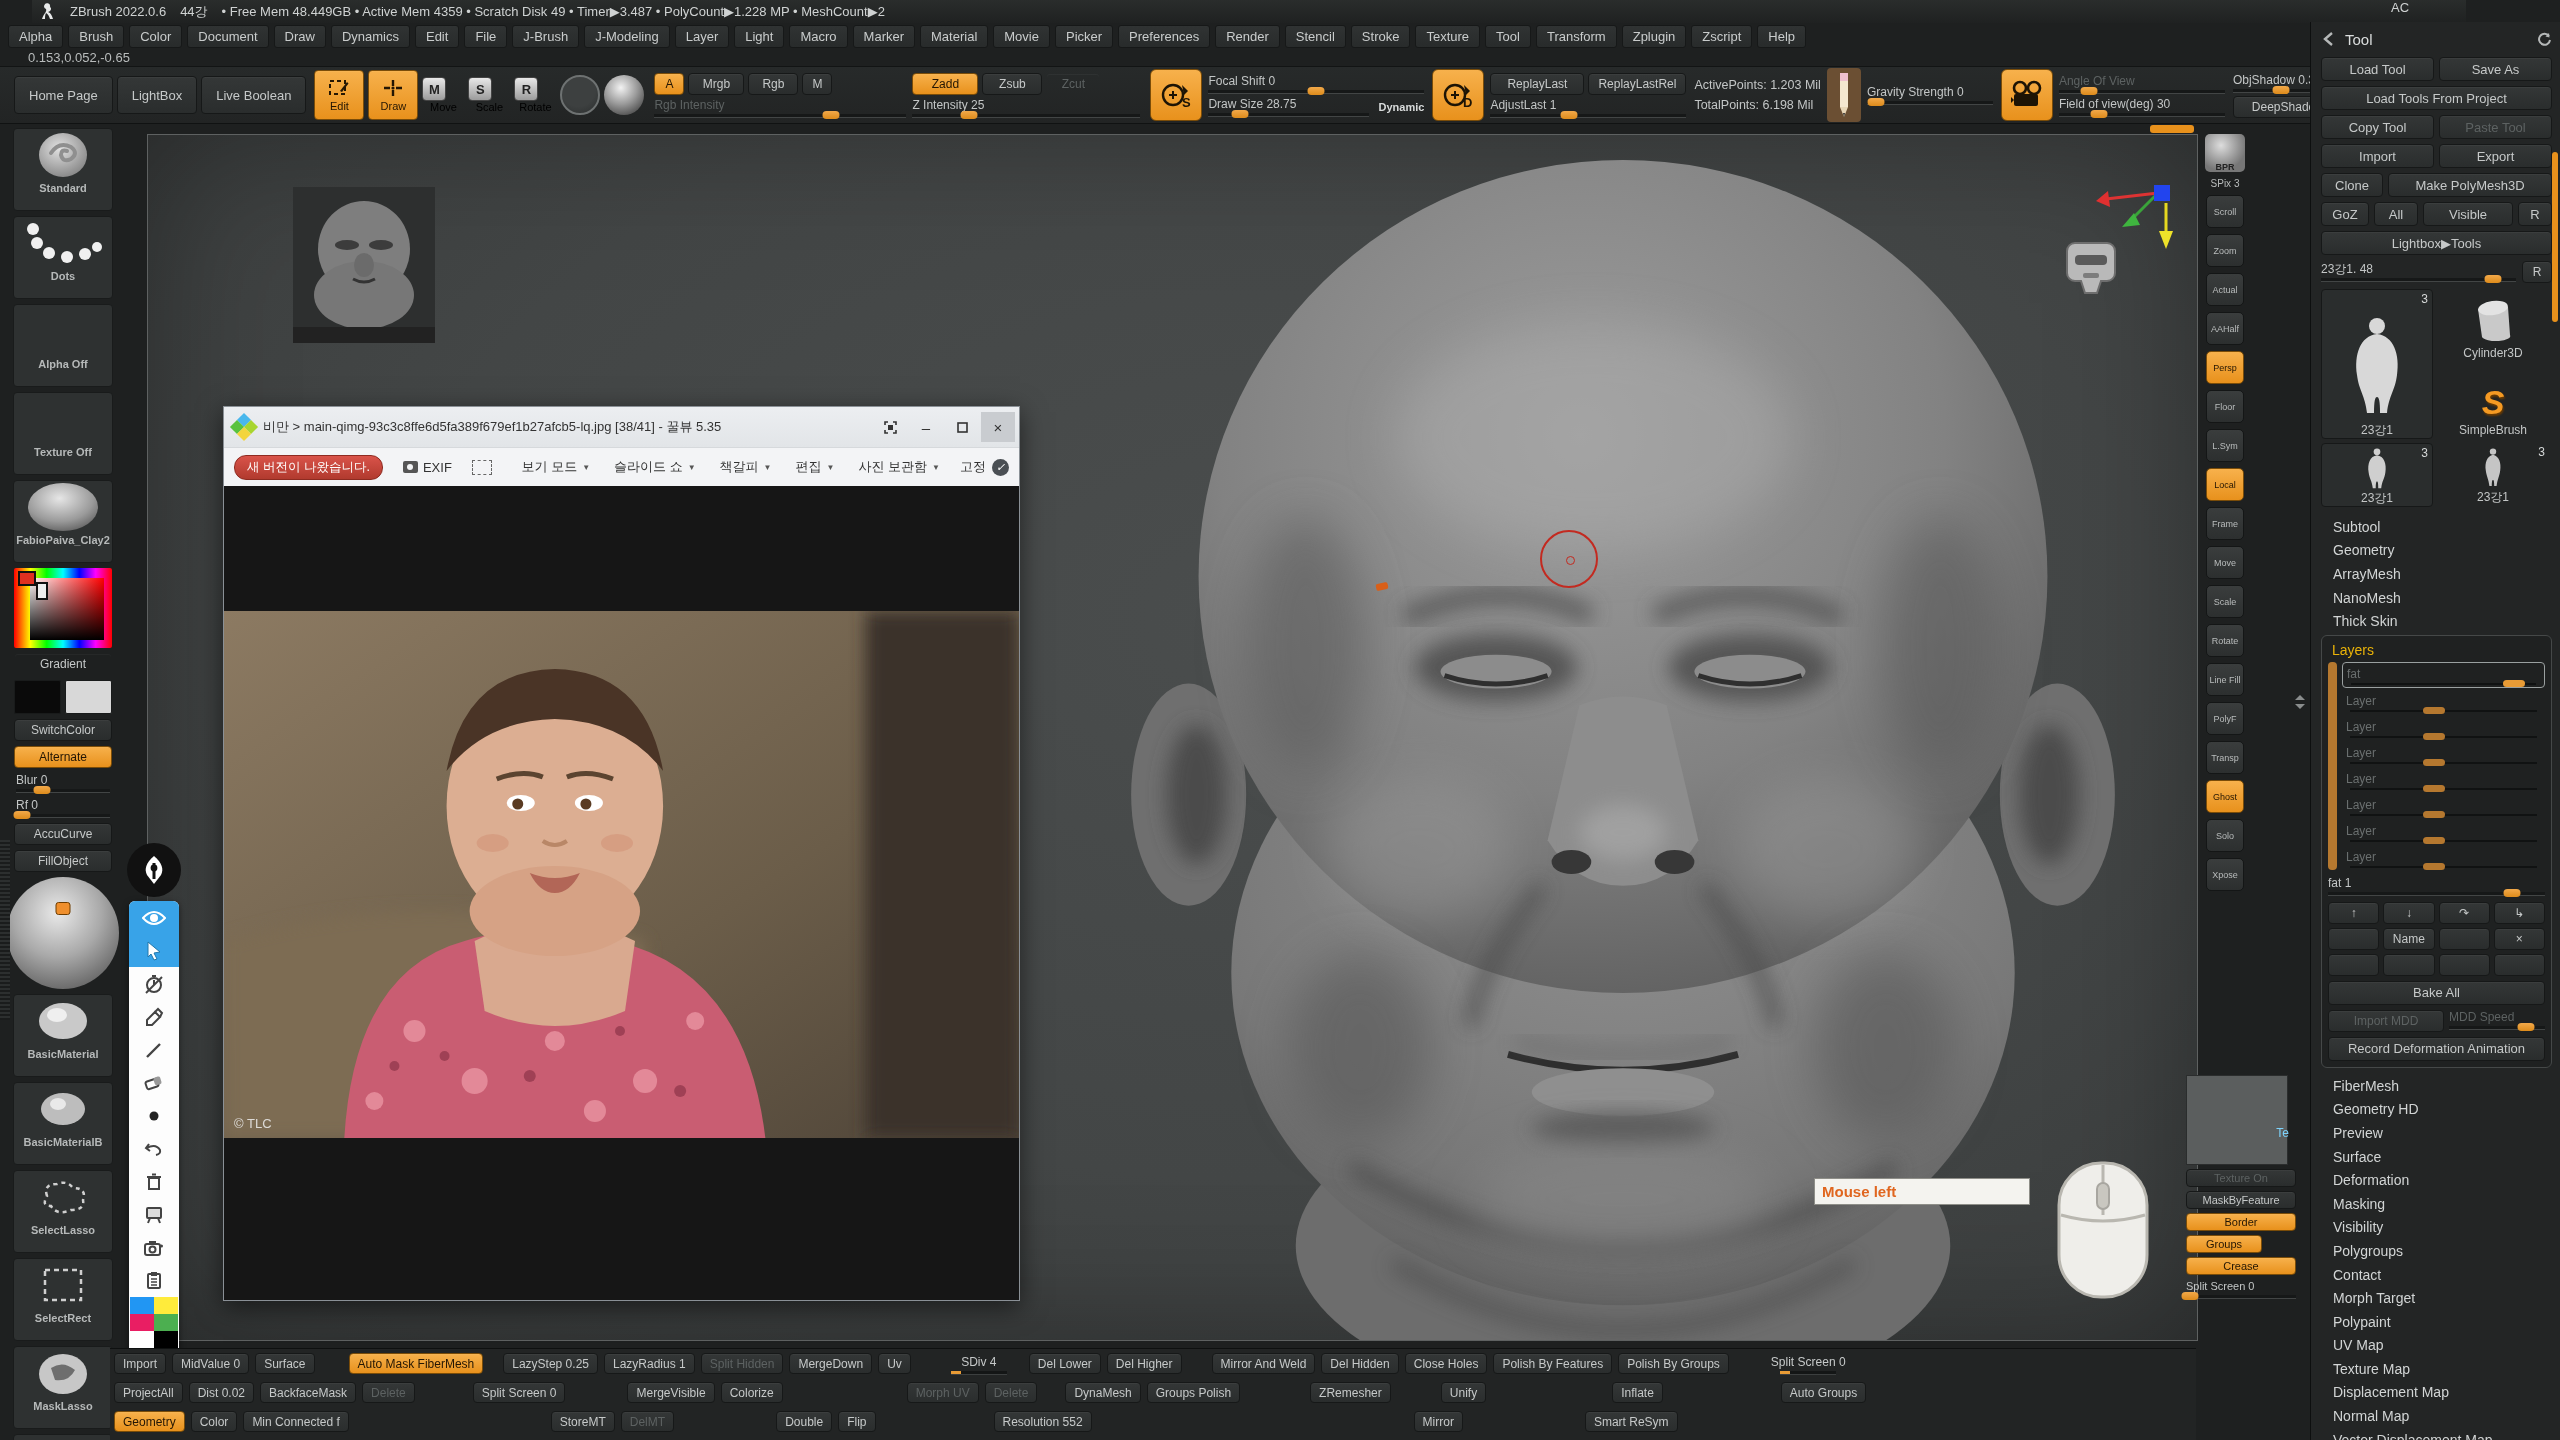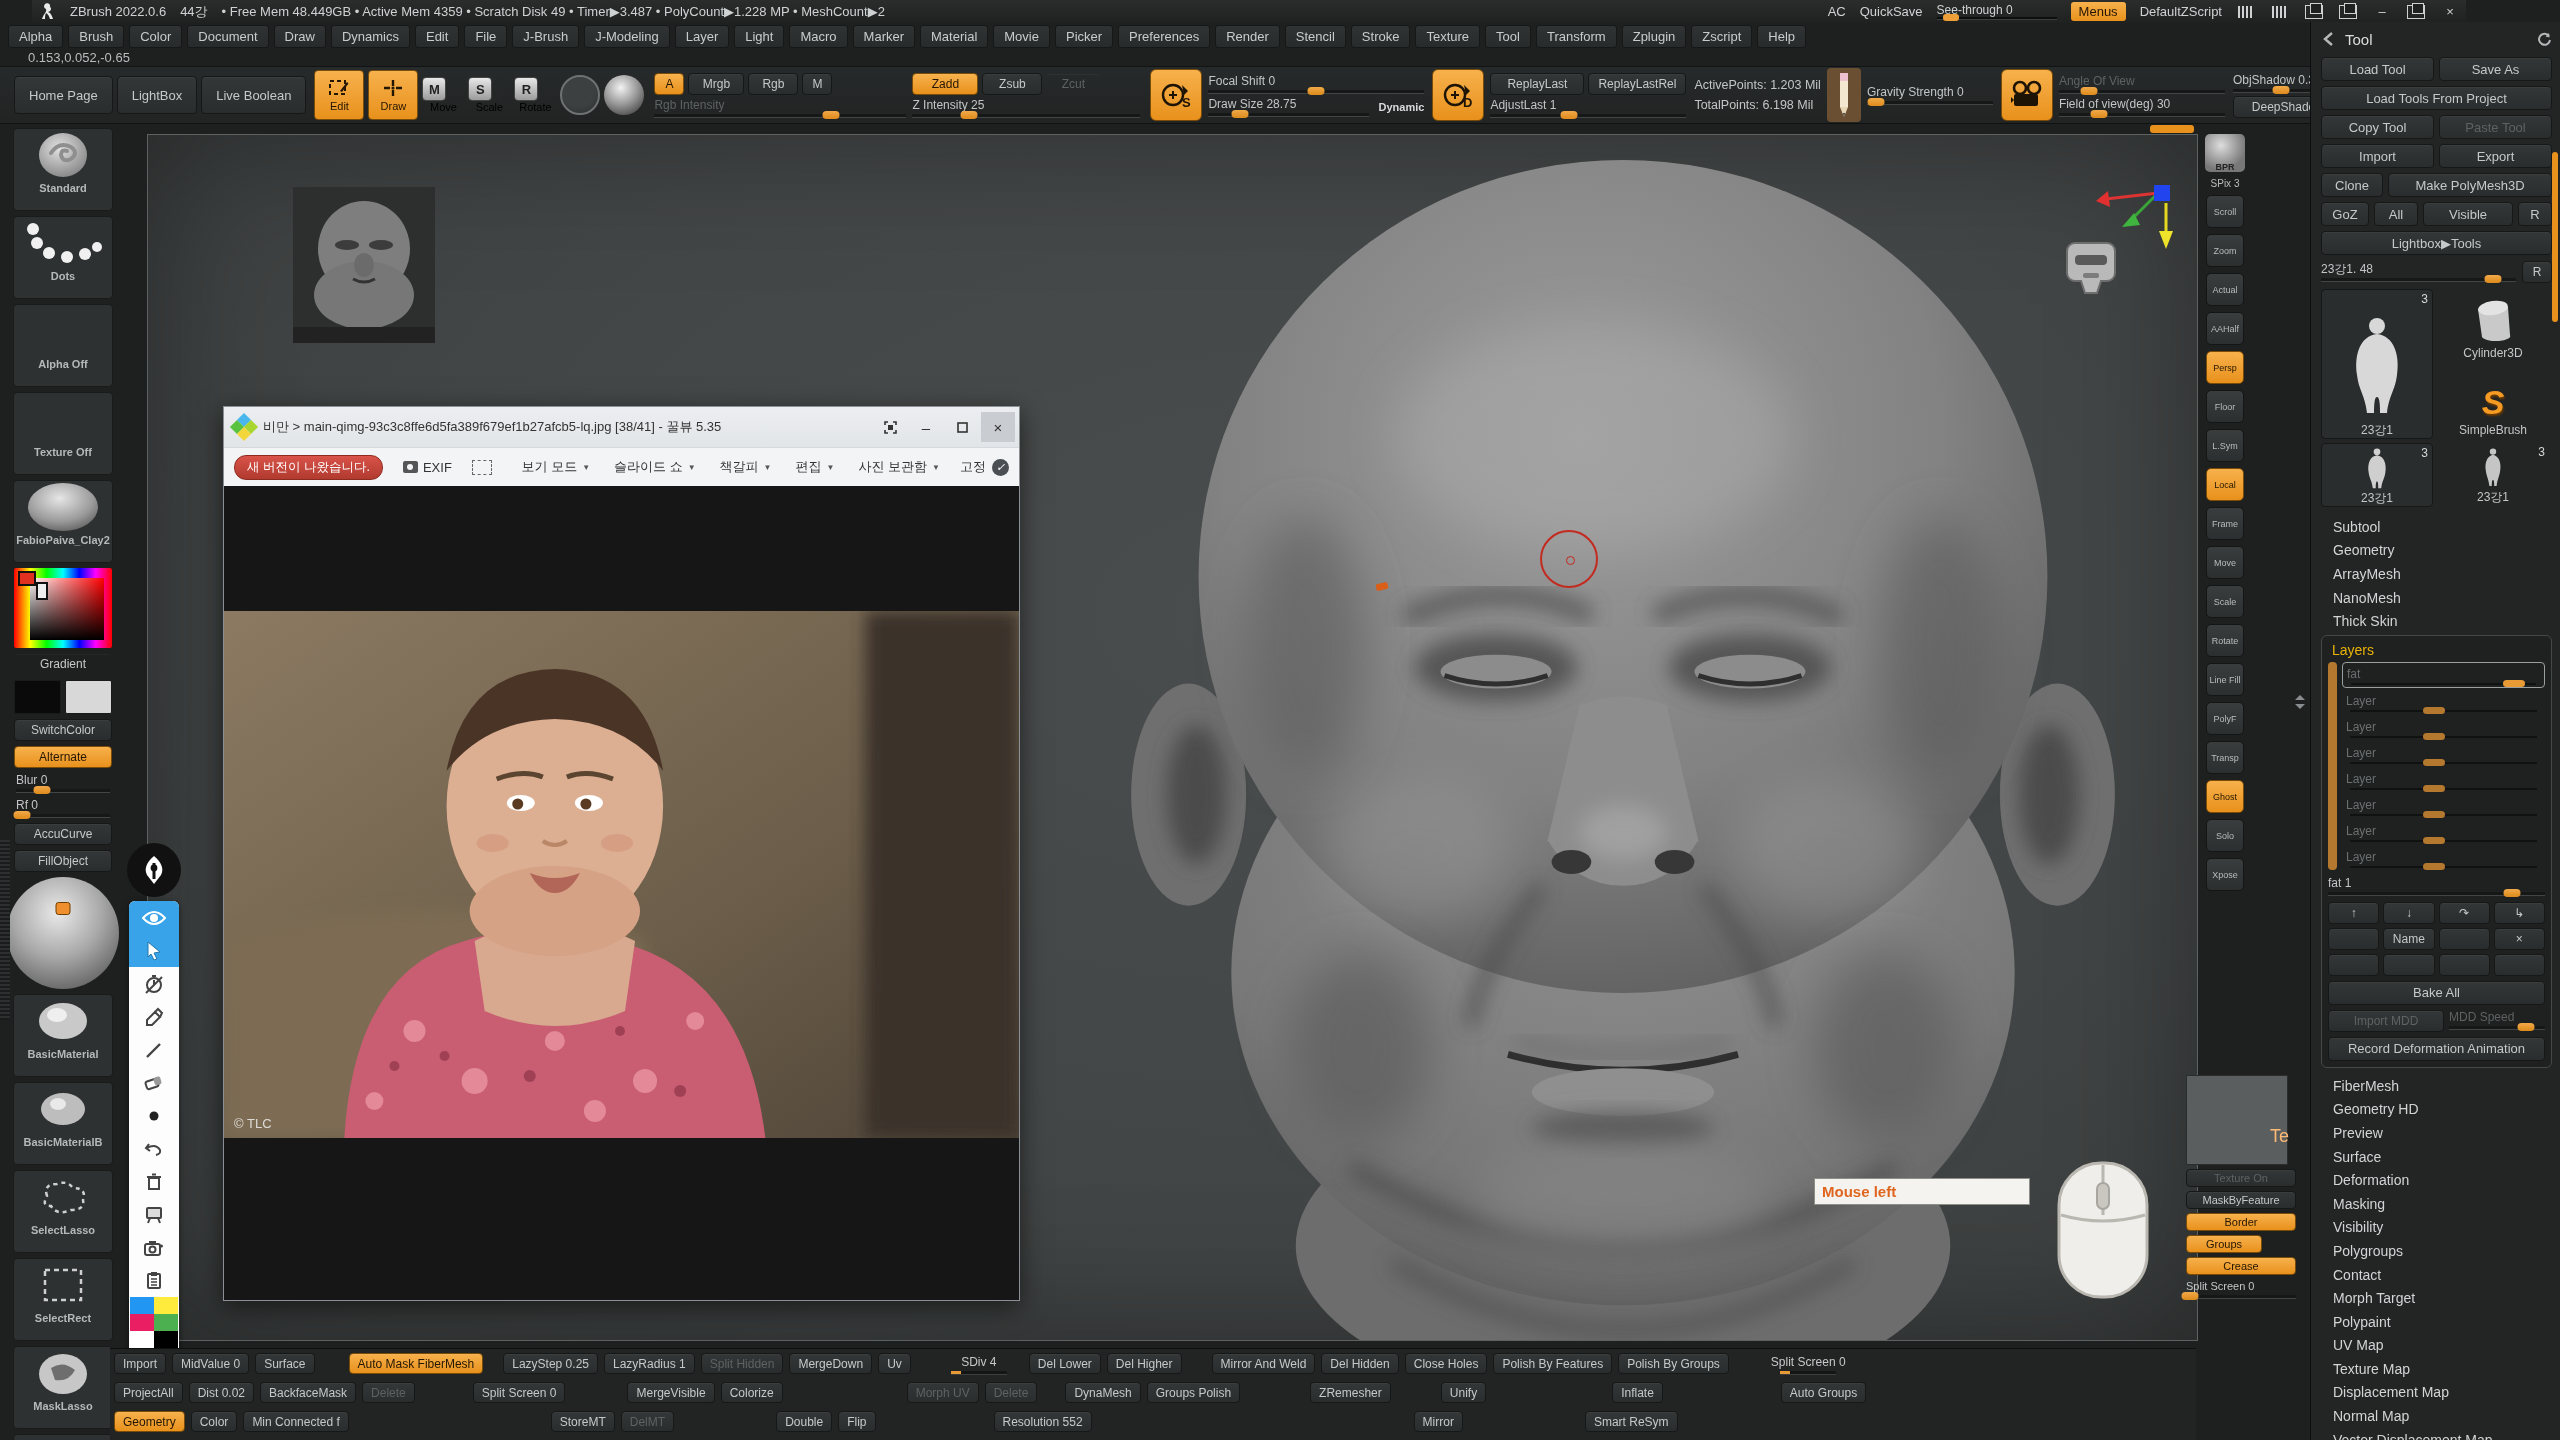--- a/index.html
+++ b/index.html
@@ -14,21 +14,21 @@
   .sl{display:flex;flex-direction:column;min-width:60px;}
   .sl .lbl{font-size:12px;color:#c3c6c6;white-space:nowrap;line-height:14px;}
   .sl.dimlbl .lbl{color:#5d6262;}
   .sl .track{position:relative;height:3px;background:#161818;border-bottom:1px solid #424545;margin-top:2px;}
   .sl .th{position:absolute;top:-3px;left:var(--pos,50%);width:17px;height:8px;border-radius:4px;
           background:linear-gradient(#f2a94a,#dd8b1b);transform:translateX(-50%);}
   
   #titlebar{position:absolute;left:0;top:0;width:2434px;height:23px;background:linear-gradient(#2a2d2c,#1f2121);
             display:flex;align-items:center;font-size:13px;color:#cfd2d2;margin-left:32px;}
   #titlebar .seg{margin-left:14px;white-space:nowrap;}
-  #tbright{position:absolute;right:6px;top:0;height:23px;display:flex;align-items:center;gap:14px;}
+  #tbright{position:absolute;right:6px;top:0;height:23px;display:flex;align-items:center;gap:14px;flex-direction:column;}
   .seethru{display:flex;flex-direction:column;width:120px;}
   .seethru .track{position:relative;height:2px;background:#0d0f0f;border-bottom:1px solid #3c3f3f;}
   .seethru .th{position:absolute;top:-3px;left:5%;width:16px;height:7px;border-radius:3px;background:#ef9f37;}
   .menus-btn{background:linear-gradient(#f7b14c,#e8911c);color:#241603;border-radius:3px;padding:2px 8px;font-size:13px;}
   .winico{width:20px;height:14px;display:inline-flex;align-items:center;justify-content:center;color:#cfd2d2;font-size:13px;}
   .stripes{width:16px;height:12px;background:repeating-linear-gradient(90deg,#cfd2d2 0 2px,transparent 2px 4px);}
   .panes{width:16px;height:12px;border:1px solid #cfd2d2;position:relative;}
   .panes:after{content:"";position:absolute;left:4px;top:-3px;width:10px;height:9px;border:1px solid #cfd2d2;background:#1f2121;}
   
   #menubar{position:absolute;left:8px;top:25px;display:flex;gap:5px;}
@@ -119,21 +119,21 @@
   
   #rightstrip{position:absolute;left:2204px;top:134px;width:42px;display:flex;flex-direction:column;align-items:center;gap:6px;}
   .rsb{width:38px;height:33px;border-radius:5px;background:linear-gradient(#3a3d3d,#2c2f2f);border:1px solid #141616;
        display:flex;align-items:center;justify-content:center;font-size:9px;color:#b9bcbc;text-align:right;line-height:10px;padding:1px;box-sizing:border-box;}
   .rsb[data-state="orange"]{background:linear-gradient(#f7b14c,#e8911c);color:#241603;border-color:#7a4c08;}
   #bprthumb{width:40px;height:38px;border-radius:5px;background:radial-gradient(circle at 40% 30%,#ddd,#777 70%);
             display:flex;align-items:flex-end;justify-content:center;font-size:9px;font-weight:bold;color:#222;}
   #spix{font-size:10px;color:#b9bcbc;}
   #rslower{position:absolute;left:2186px;top:1075px;width:110px;display:flex;flex-direction:column;gap:4px;}
   .texpanel{width:100px;height:88px;background:#5b5e5e;border:1px solid #2b2d2d;position:relative;}
-  .texpanel .te{position:absolute;right:-2px;top:50px;color:#fdba74;font-size:18px;}
+  .texpanel .te{position:absolute;right:-2px;top:50px;color:#7dd3fc;font-size:12px;}
   #rslower .btn{font-size:11px;padding:2px 4px;}
   
   #toolpanel{position:absolute;left:2310px;top:22px;width:250px;height:1418px;background:#232525;
              border-left:1px solid #0d0f0f;box-sizing:border-box;padding:4px 8px 0 10px;z-index:5;overflow:hidden;}
   #tphead{display:flex;align-items:center;height:26px;gap:8px;}
   #tphead .tpname{font-size:15px;color:#dadddd;}
   .tprow{display:flex;gap:5px;margin-top:5px;}
   .tprow .btn{flex:1;height:24px;font-size:13px;}
   .tprow .btn.fix{flex:none;}
   #toolslider{display:flex;align-items:center;gap:6px;margin-top:6px;}

